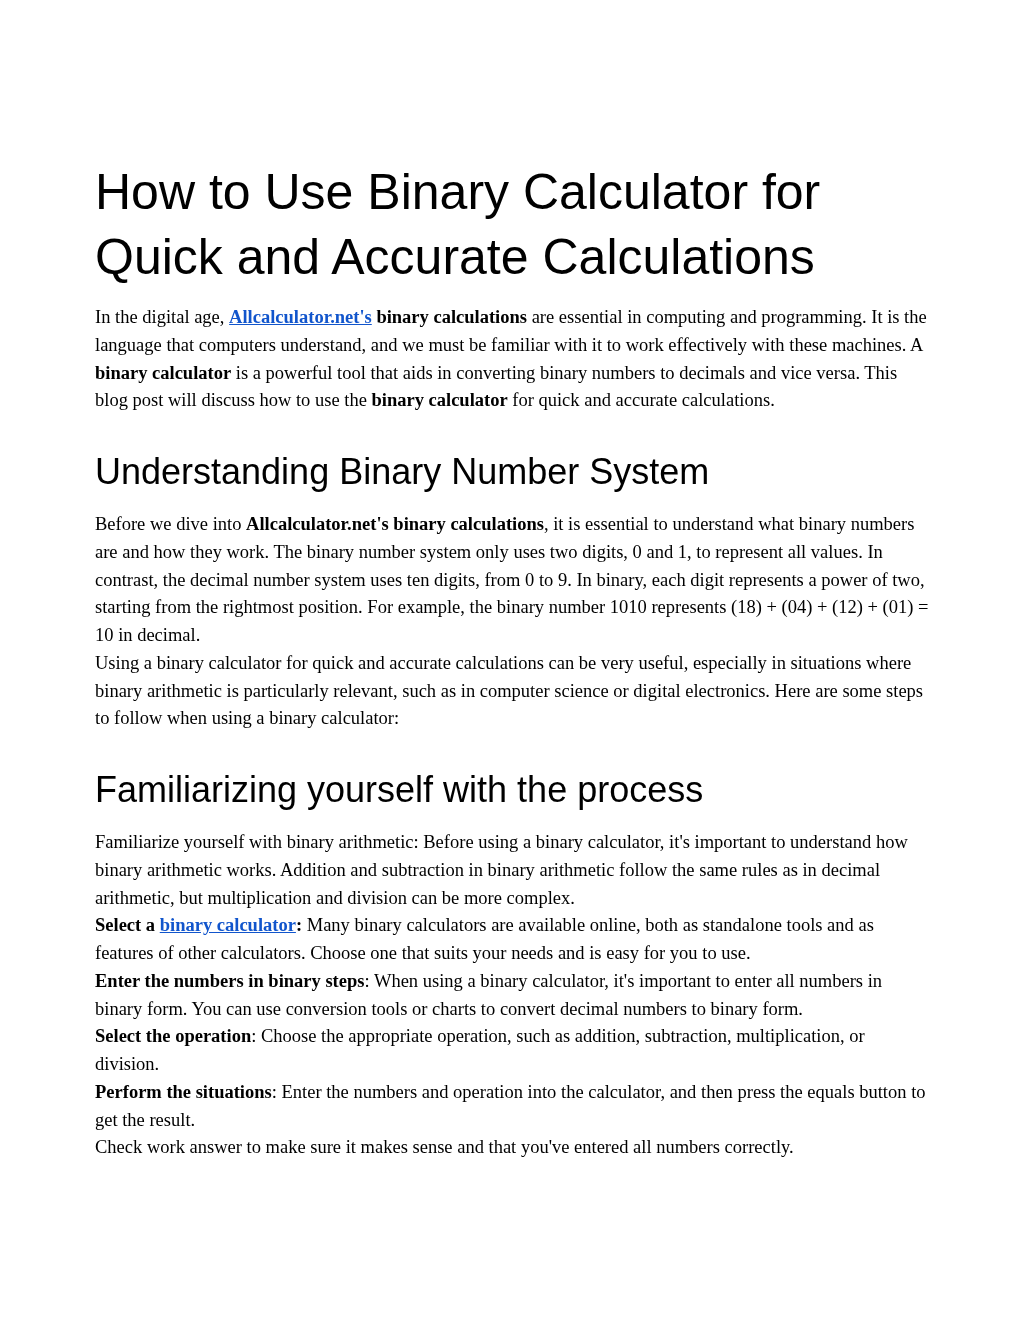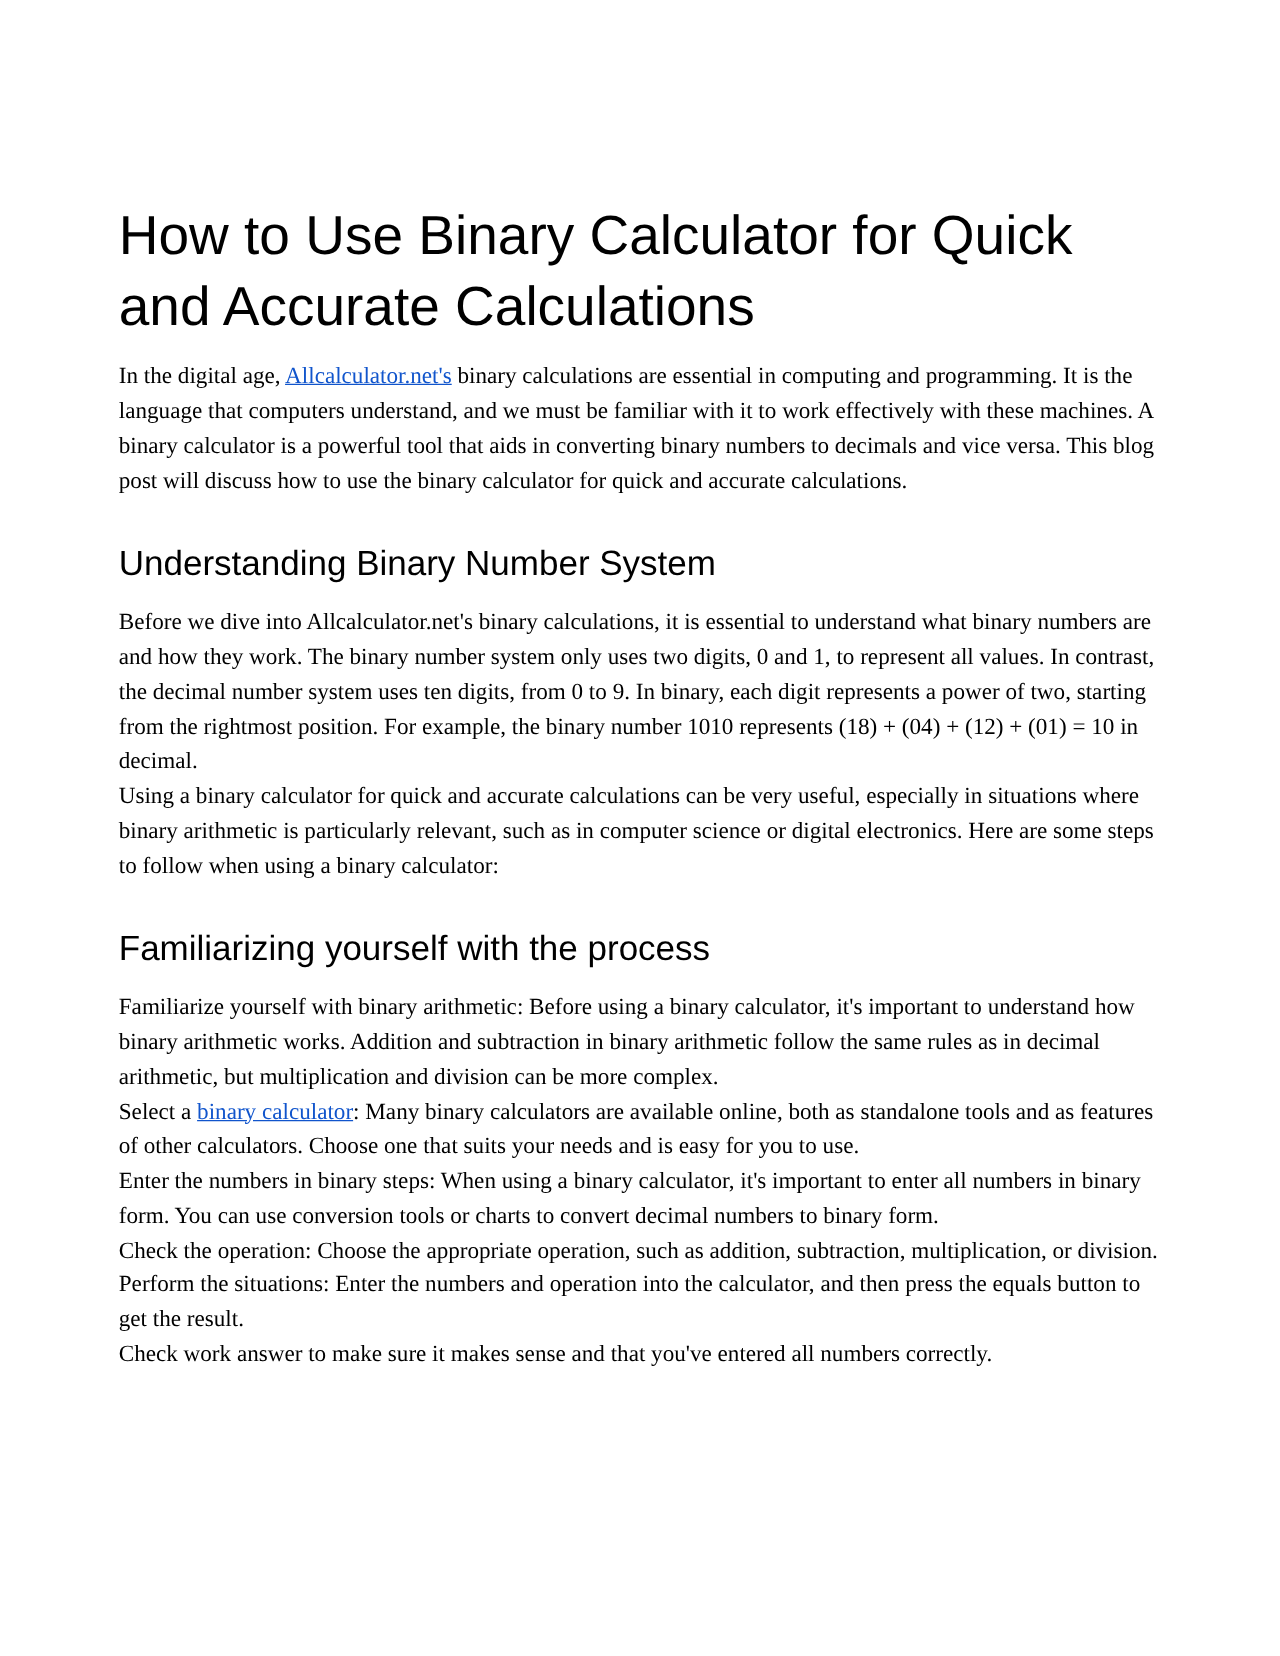--- a/index.html
+++ b/index.html
@@ -9,48 +9,48 @@
     }
     body {
       background: #ffffff;
       width: 1024px;
       height: 1325px;
       padding: 160px 95px 40px 95px;
       font-family: Arial, Helvetica, sans-serif;
       color: #000000;
     }
     h1 {
-      font-size: 44px;
+      font-size: 50px;
       font-weight: 400;
       line-height: 1.3;
       margin-bottom: 14px;
       font-family: Arial, Helvetica, sans-serif;
     }
     h2 {
-      font-size: 28px;
+      font-size: 36px;
       font-weight: 400;
       margin-top: 36px;
       margin-bottom: 18px;
       font-family: Arial, Helvetica, sans-serif;
     }
     p {
       font-size: 18.5px;
       line-height: 1.5;
       font-family: Georgia, 'Times New Roman', serif;
       margin-bottom: 0;
     }
     .paragraph-block {
       margin-bottom: 0;
     }
     a {
       color: #1155cc;
       text-decoration: underline;
     }
     strong {
-      font-weight: normal;
+      font-weight: bold;
     }
   </style>
 </head>
 <body>
 
 <h1>How to Use Binary Calculator for Quick and Accurate Calculations</h1>
 
 <p class="paragraph-block">
   <span>In the digital age, </span><a href="#"><strong>Allcalculator.net's</strong></a><strong> binary calculations</strong><span> are essential in computing and programming. It is the language that computers understand, and we must be familiar with it to work effectively with these machines. A </span><strong>binary calculator</strong><span> is a powerful tool that aids in converting binary numbers to decimals and vice versa. This blog post will discuss how to use the </span><strong>binary calculator</strong><span> for quick and accurate calculations.</span>
 </p>
@@ -65,18 +65,18 @@
 <h2>Familiarizing yourself with the process</h2>
 
 <p class="paragraph-block">Familiarize yourself with binary arithmetic: Before using a binary calculator, it's important to understand how binary arithmetic works. Addition and subtraction in binary arithmetic follow the same rules as in decimal arithmetic, but multiplication and division can be more complex.</p>
 <p class="paragraph-block">
   <strong>Select a </strong><a href="#"><strong>binary calculator</strong></a><strong>:</strong><span> Many binary calculators are available online, both as standalone tools and as features of other calculators. Choose one that suits your needs and is easy for you to use.</span>
 </p>
 <p class="paragraph-block">
   <strong>Enter the numbers in binary steps</strong><span>: When using a binary calculator, it's important to enter all numbers in binary form. You can use conversion tools or charts to convert decimal numbers to binary form.</span>
 </p>
 <p class="paragraph-block">
-  <strong>Check the operation</strong><span>: Choose the appropriate operation, such as addition, subtraction, multiplication, or division.</span>
+  <strong>Select the operation</strong><span>: Choose the appropriate operation, such as addition, subtraction, multiplication, or division.</span>
 </p>
 <p class="paragraph-block">
   <strong>Perform the situations</strong><span>: Enter the numbers and operation into the calculator, and then press the equals button to get the result.</span>
 </p>
 <p class="paragraph-block">Check work answer to make sure it makes sense and that you've entered all numbers correctly.</p>
 
 </body></html>

